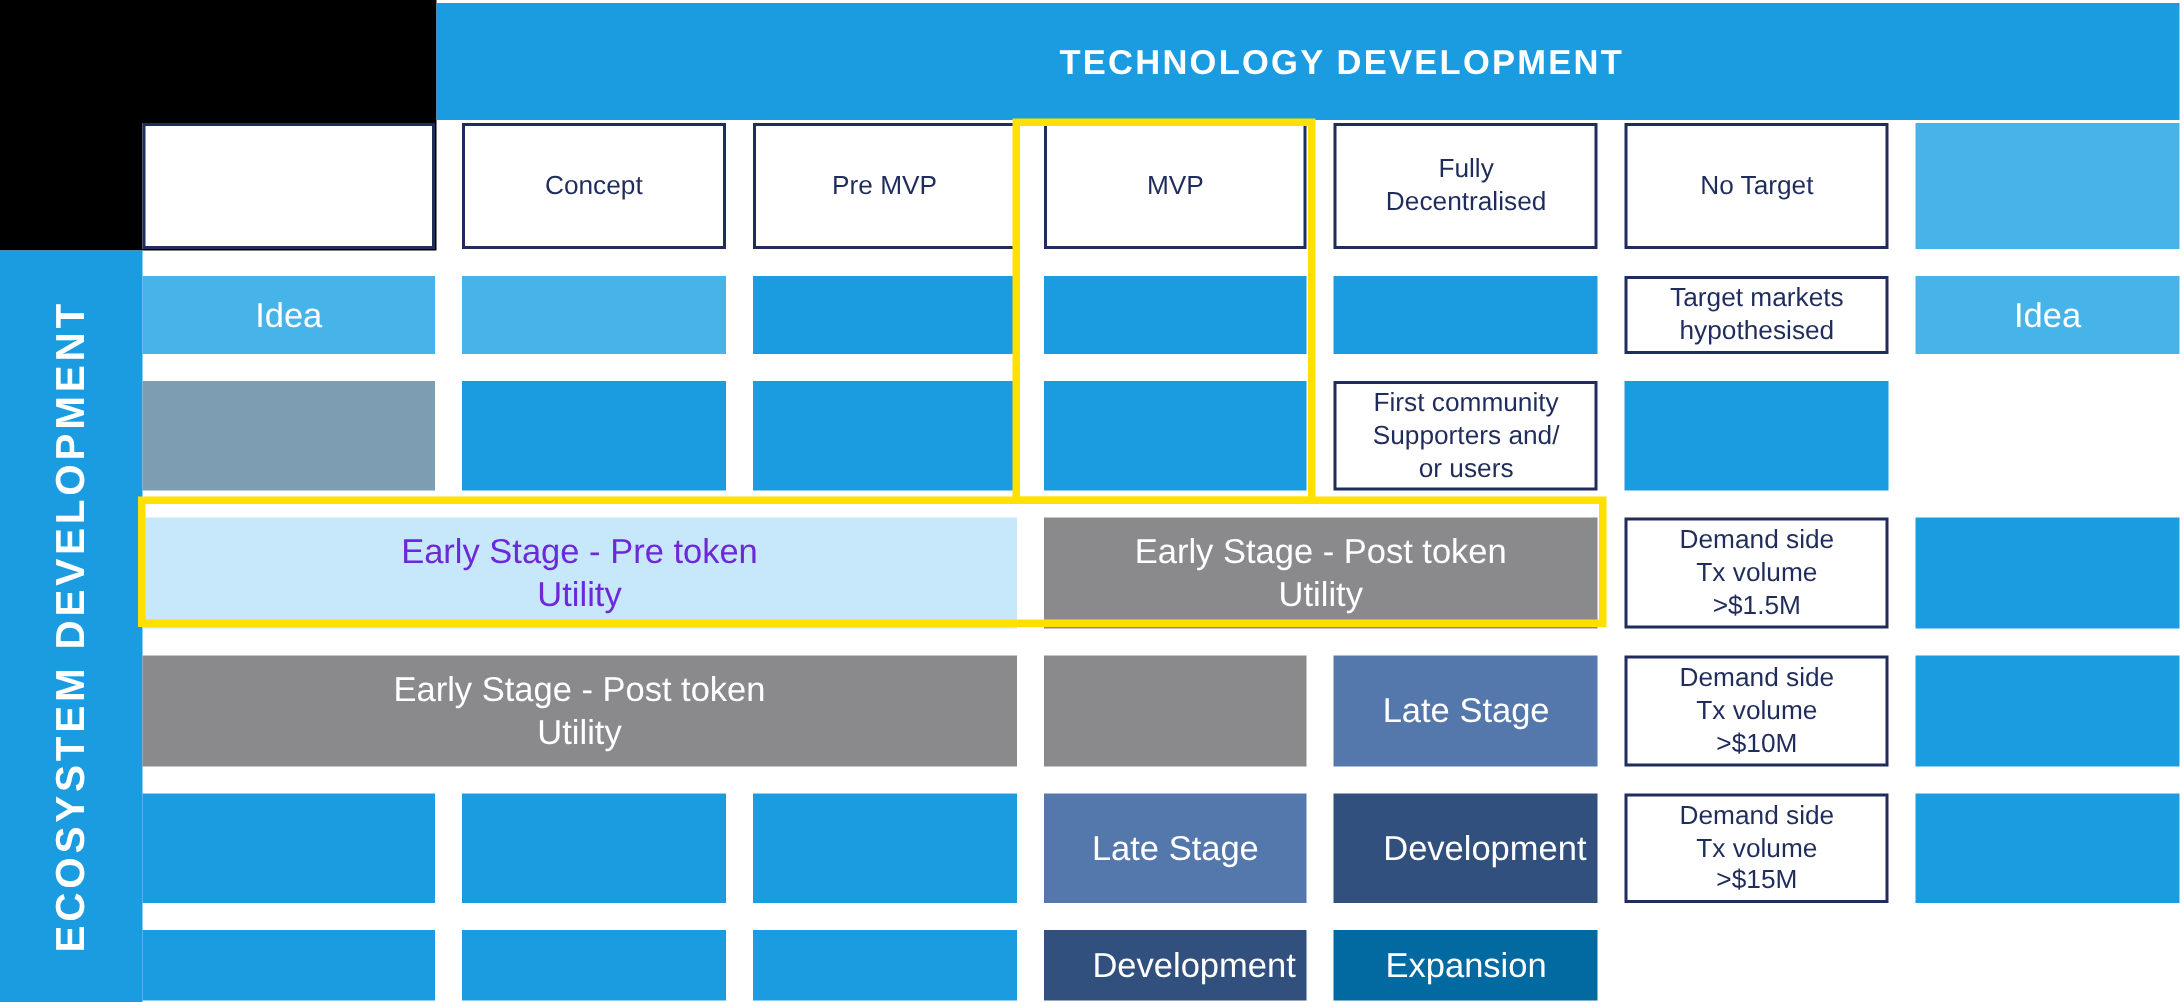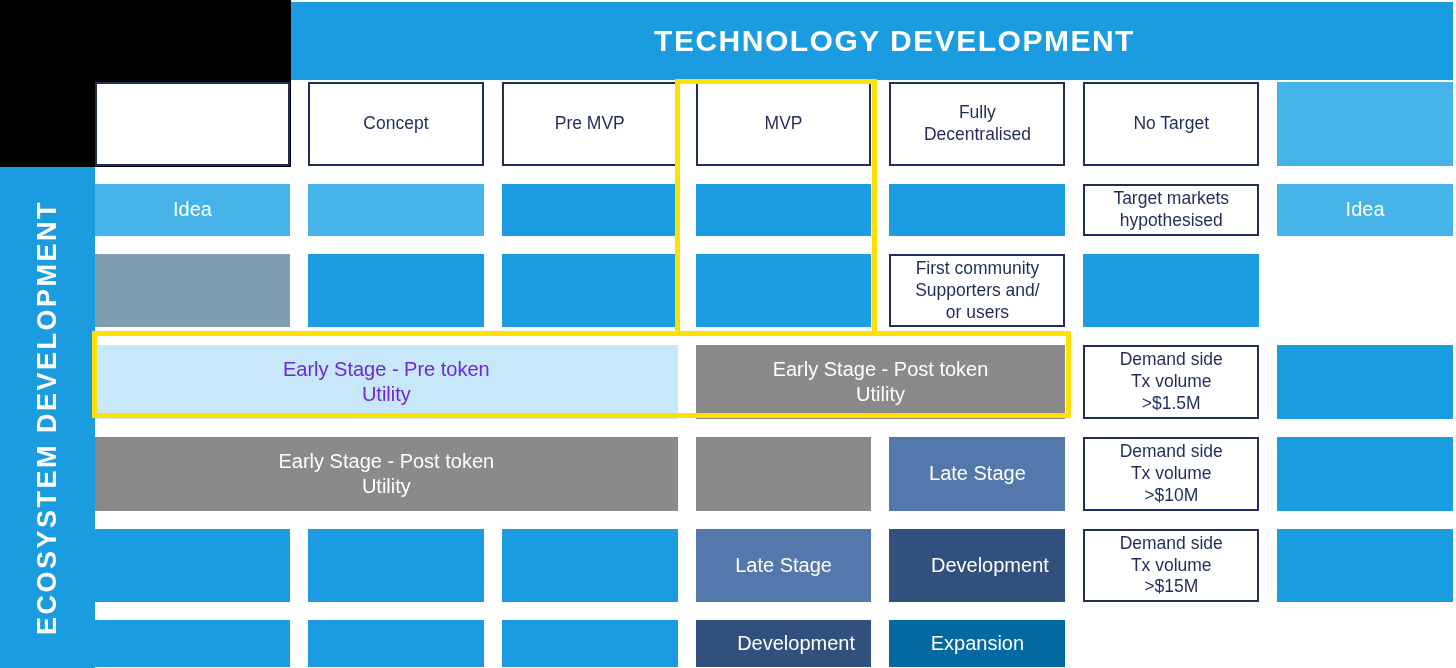--- a/index.html
+++ b/index.html
@@ -17,21 +17,21 @@
     width: 291px; height: 167px;
     background: #000000;
   }
   .top-band {
     position: absolute; left: 291px; top: 2px;
     width: 1162px; height: 78px;
     background: #1B9CE1;
     display: flex; align-items: center; justify-content: center;
   }
   .top-title {
-    color: #ffffff; font-weight: bold; font-size: 30px; letter-spacing: 1.5px; margin-left: 45px;
+    color: #ffffff; font-weight: bold; font-size: 23px; letter-spacing: 1.5px; margin-left: 45px;
   }
   .side-band {
     position: absolute; left: 0; top: 167px;
     width: 95px; height: 501px;
     background: #1B9CE1;
     display: flex; align-items: center; justify-content: center;
   }
   .side-title {
     writing-mode: vertical-rl;
     transform: rotate(180deg);
@@ -43,21 +43,21 @@
     width: 1358px; height: 585px;
     display: grid;
     grid-template-columns: 195px repeat(6, 1fr);
     grid-template-rows: 84px repeat(6, 1fr);
     gap: 18px;
   }
   .cell {
     display: flex; align-items: center; justify-content: center;
     text-align: center;
     white-space: pre-line;
-    font-size: 20px; line-height: 1.25;
+    font-size: 23px; line-height: 1.25;
     color: #ffffff;
     padding: 2px 6px;
   }
   .hcell, .lbl {
     background: #ffffff;
     border: 2px solid #1F2C5C;
     color: #1F2C5C;
     font-size: 17.5px;
   }
   .c-blue     { background: #1B9CE1; }

